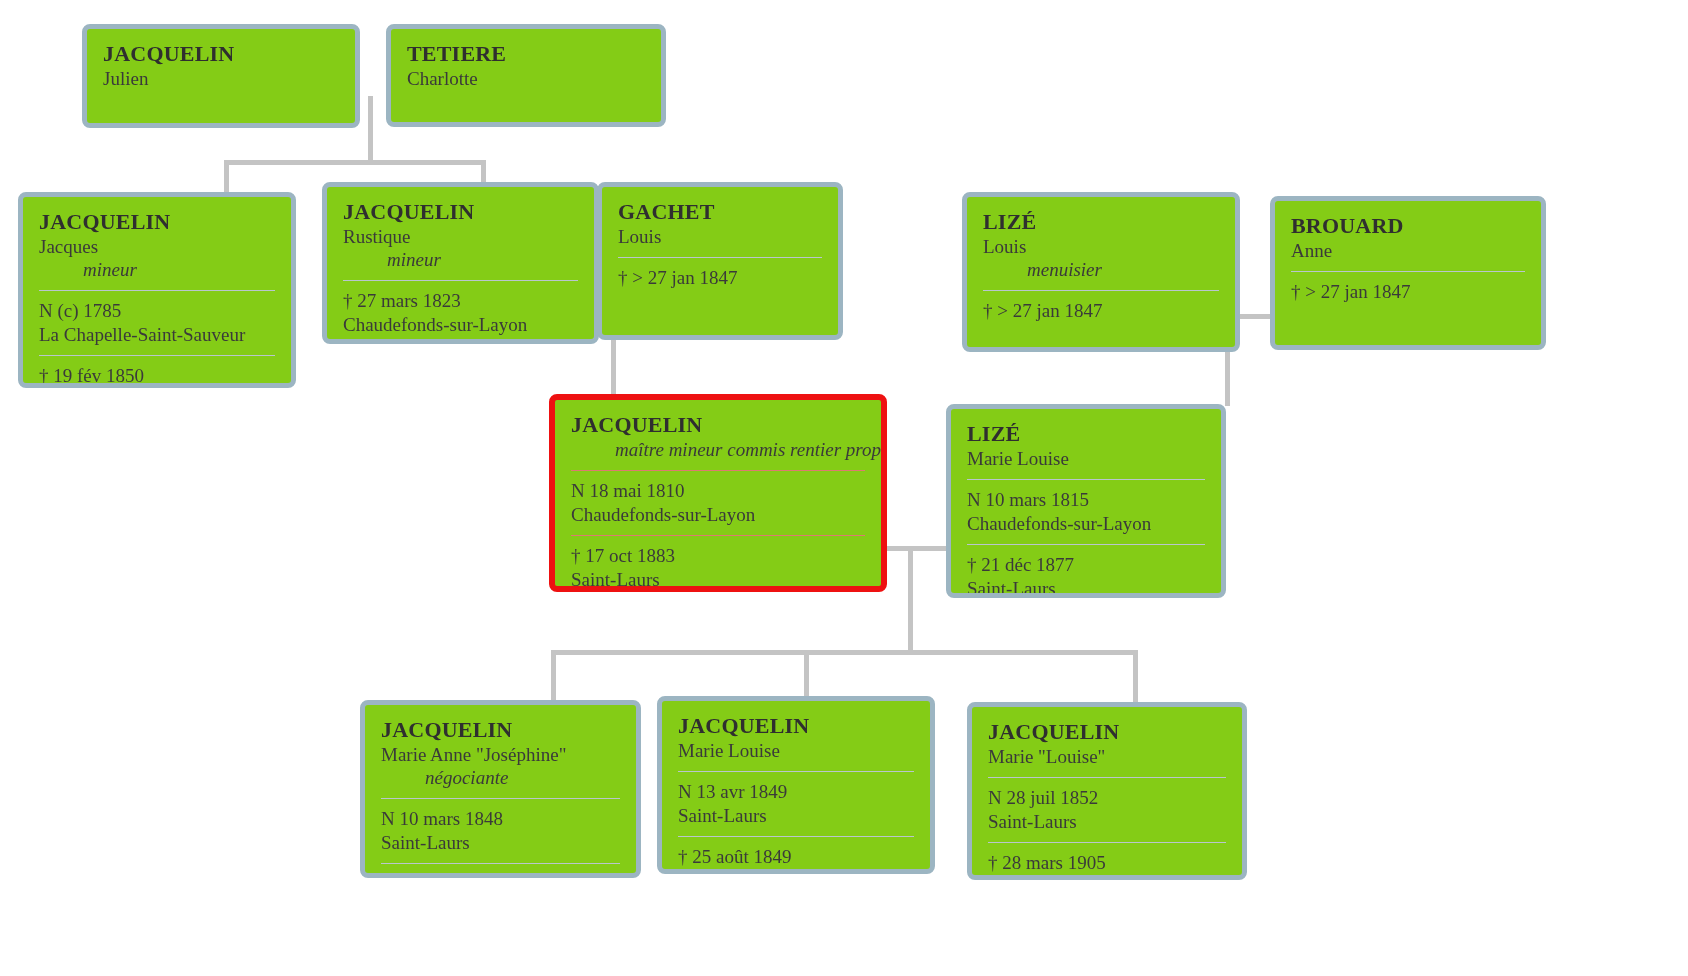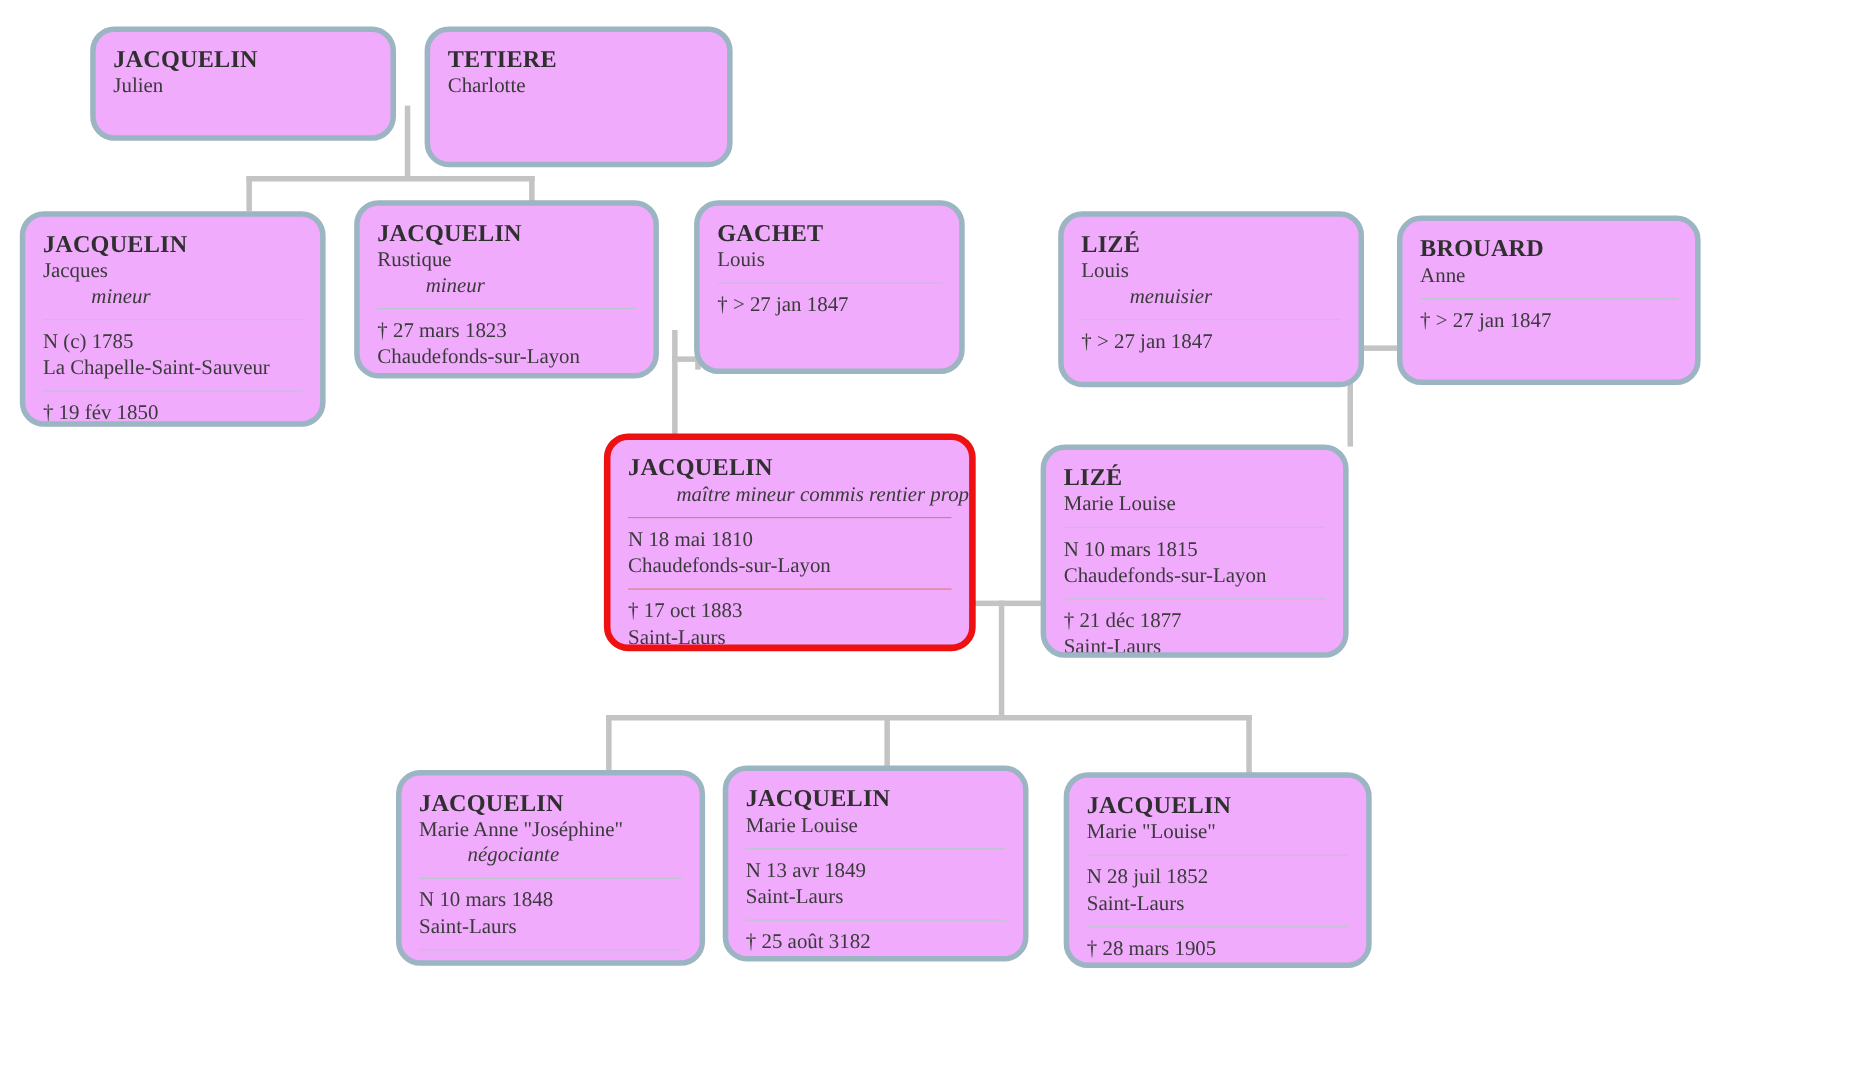--- a/index.html
+++ b/index.html
@@ -23,23 +23,23 @@
     position: absolute;
     background: #c4c4c4;
   }
   .conn.h { height: 5px; }
   .conn.v { width: 5px; }
 
   
   .card {
     position: absolute;
     box-sizing: border-box;
-    background: #f0abfc;
+    background: #84cc16;
     border: 5px solid #9cb5c2;
-    border-radius: 22px;
+    border-radius: 8px;
     padding: 12px 16px 12px 16px;
     overflow: hidden;
   }
   .card.highlight {
     border-color: #ee1111;
     border-width: 6px;
     z-index: 5;
   }
 
   .surname {
@@ -108,21 +108,21 @@
   <div class="conn h" style="left:551px; top:650px; width:587px;"></div>
   <div class="conn v" style="left:551px; top:650px; height:54px;"></div>
   <div class="conn v" style="left:804px; top:650px; height:50px;"></div>
   <div class="conn v" style="left:1133px; top:650px; height:56px;"></div>
 
   <div class="card" style="left:82px; top:24px; width:278px; height:104px;">
     <div class="surname">JACQUELIN</div>
     <div class="given">Julien</div>
   </div>
 
-  <div class="card" style="left:386px; top:24px; width:280px; height:128px;">
+  <div class="card" style="left:386px; top:24px; width:280px; height:103px;">
     <div class="surname">TETIERE</div>
     <div class="given">Charlotte</div>
   </div>
 
   <div class="card" style="left:18px; top:192px; width:278px; height:196px;">
     <div class="surname">JACQUELIN</div>
     <div class="given">Jacques</div>
     <div class="occupation">mineur</div>
     <hr class="sep">
     <div class="evt">
@@ -140,21 +140,21 @@
     <div class="surname">JACQUELIN</div>
     <div class="given">Rustique</div>
     <div class="occupation">mineur</div>
     <hr class="sep">
     <div class="evt">
       <span>† 27 mars 1823</span>
       <span class="place">Chaudefonds-sur-Layon</span>
     </div>
   </div>
 
-  <div class="card" style="left:631px; top:182px; width:246px; height:158px;">
+  <div class="card" style="left:597px; top:182px; width:246px; height:158px;">
     <div class="surname">GACHET</div>
     <div class="given">Louis</div>
     <hr class="sep">
     <div class="evt">
       <span>† &gt; 27 jan 1847</span>
     </div>
   </div>
 
   <div class="card" style="left:962px; top:192px; width:278px; height:160px;">
     <div class="surname">LIZÉ</div>
@@ -223,21 +223,21 @@
   <div class="card" style="left:657px; top:696px; width:278px; height:178px;">
     <div class="surname">JACQUELIN</div>
     <div class="given">Marie Louise</div>
     <hr class="sep">
     <div class="evt">
       <span>N 13 avr 1849</span>
       <span class="place">Saint-Laurs</span>
     </div>
     <hr class="sep">
     <div class="evt">
-      <span>† 25 août 3182</span>
+      <span>† 25 août 1849</span>
       <span class="place">Saint-Laurs</span>
     </div>
   </div>
 
   <div class="card" style="left:967px; top:702px; width:280px; height:178px;">
     <div class="surname">JACQUELIN</div>
     <div class="given">Marie "Louise"</div>
     <hr class="sep">
     <div class="evt">
       <span>N 28 juil 1852</span>

